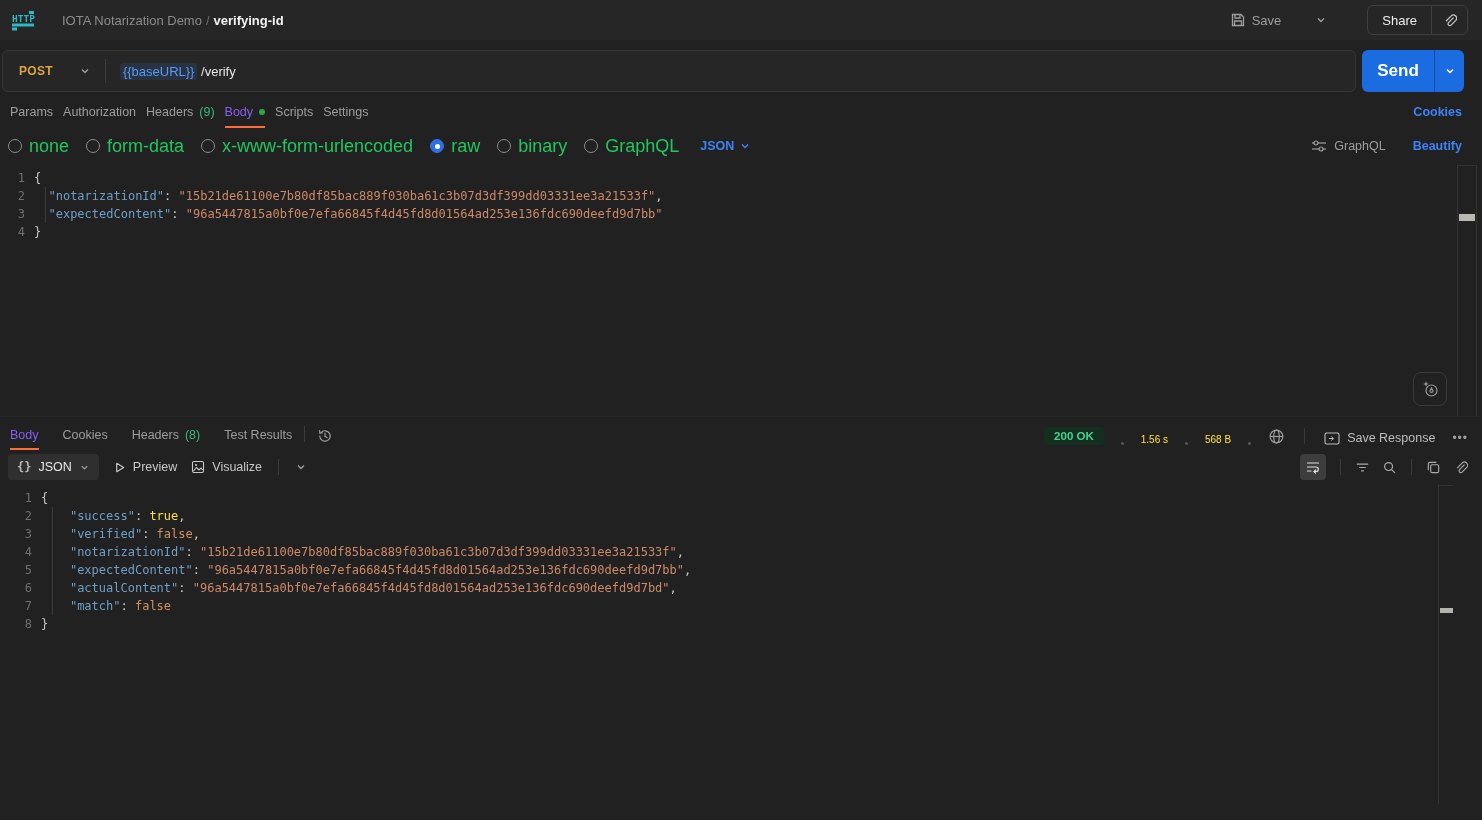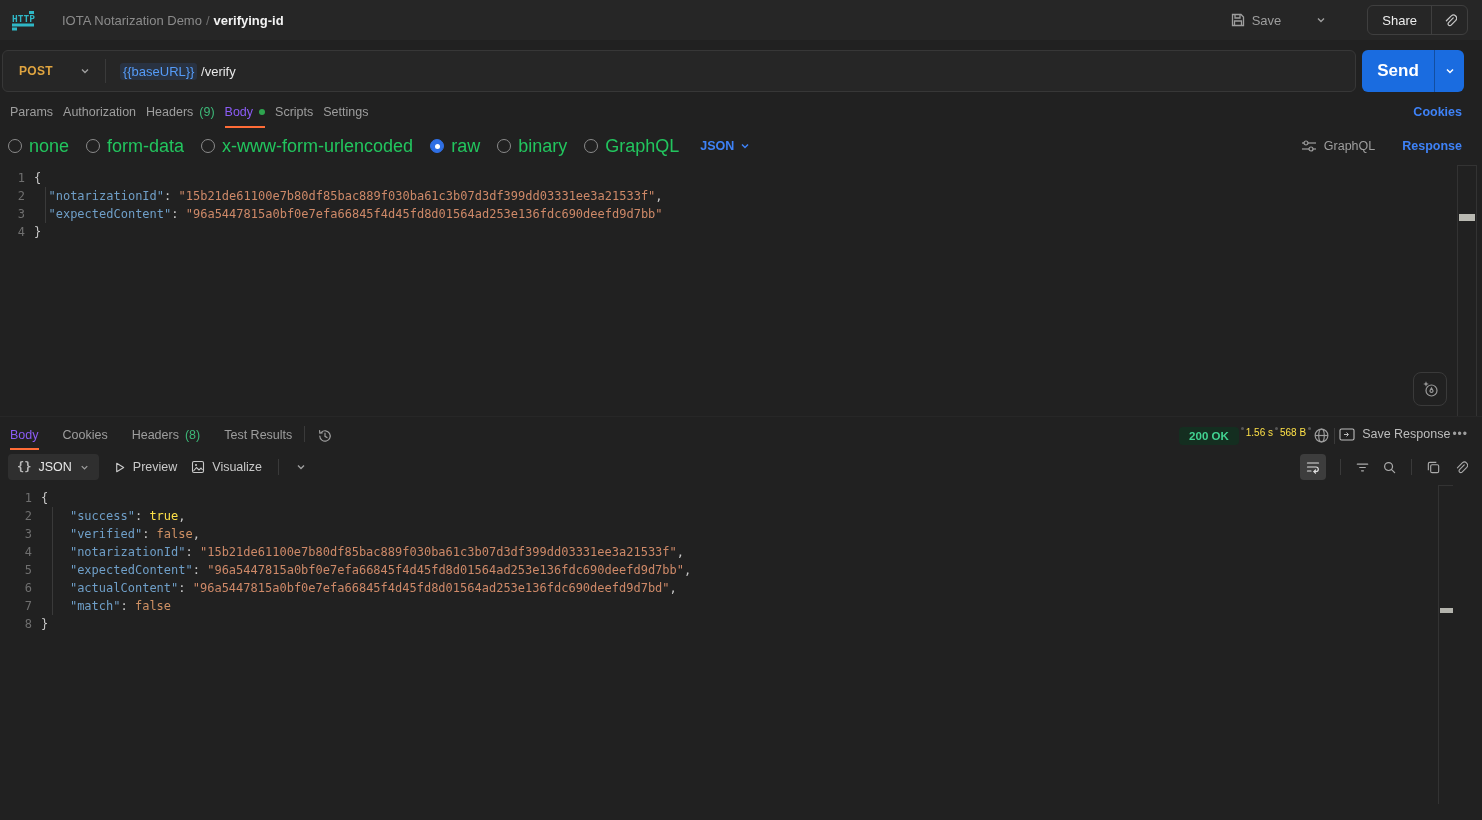--- a/index.html
+++ b/index.html
@@ -76,21 +76,21 @@
 
   .postbot-btn { position:absolute; right:35px; bottom:10px; width:34px; height:34px; border:1px solid #3a3a3a; border-radius:8px; display:flex; align-items:center; justify-content:center; color:#9a9a9a; cursor:pointer; }
 
   
   .res-header { height:34px; display:flex; align-items:flex-end; padding:0 14px 0 10px; border-top:1px solid #272727; }
   .res-header .tab { padding-bottom:8px; }
   .res-header .tab.active { padding-bottom:6px; }
   .res-tabs { display:flex; align-items:flex-end; gap:24px; }
   .vdiv { width:1px; height:16px; background:#3a3a3a; margin:0 2px; align-self:center; }
   .history-btn { color:#9e9e9e; padding-bottom:6px; cursor:pointer; }
-  .res-meta { display:flex; align-items:flex-start; gap:2px; padding-bottom:5px; }
+  .res-meta { display:flex; align-items:flex-end; gap:17px; padding-bottom:5px; }
   .status-pill { background:#142e20; color:#42d392; font-size:11.5px; font-weight:700; padding:3px 10px; border-radius:4px; }
   .meta-dot { width:3px; height:3px; border-radius:50%; background:#575757; }
   .meta-txt { color:#fde047; font-size:10px; }
   .icon-btn { color:#ababab; display:flex; align-items:center; justify-content:center; cursor:pointer; }
   .save-resp { display:flex; align-items:center; gap:7px; color:#bdbdbd; font-size:12.5px; cursor:pointer; }
   .more-dots { color:#9e9e9e; font-size:12px; letter-spacing:1px; cursor:pointer; }
 
   .res-toolbar { height:34px; display:flex; align-items:center; padding:0 14px 0 8px; gap:14px; }
   .json-btn { background:#2f2f2f; border-radius:4px; height:26px; display:flex; align-items:center; gap:7px; padding:0 9px; cursor:pointer; }
   .json-braces { color:#b8b8b8; font-size:12px; font-weight:700; font-family:"DejaVu Sans Mono", monospace; }
@@ -229,21 +229,21 @@
   <div class="spacer"></div>
   <div class="schema-btn">
     <svg width="16" height="14" viewBox="0 0 16 14" fill="none" stroke="#9e9e9e" stroke-width="1.2">
       <line x1="1" y1="4" x2="15" y2="4"></line>
         <circle cx="5" cy="4" r="2" fill="#262626"></circle>
       <line x1="1" y1="10" x2="15" y2="10"></line>
         <circle cx="10" cy="10" r="2" fill="#262626"></circle>
     </svg>
     <span>GraphQL</span>
   </div>
-  <div class="link-blue">Response</div>
+  <div class="link-blue">Beautify</div>
 </div>
 
 <div class="editor req-editor">
   <div>
       <div class="code-line"><span class="ln">1</span><span class="code"><span class="tk-p">{</span></span></div>
       <div class="code-line"><span class="ln">2</span><span class="code"><span class="tk-w">  </span><span class="tk-k">"notarizationId"</span><span class="tk-p">: </span><span class="tk-s">"15b21de61100e7b80df85bac889f030ba61c3b07d3df399dd03331ee3a21533f"</span><span class="tk-p">,</span></span></div>
       <div class="code-line"><span class="ln">3</span><span class="code"><span class="tk-w">  </span><span class="tk-k">"expectedContent"</span><span class="tk-p">: </span><span class="tk-s">"96a5447815a0bf0e7efa66845f4d45fd8d01564ad253e136fdc690deefd9d7bb"</span></span></div>
       <div class="code-line"><span class="ln">4</span><span class="code"><span class="tk-p">}</span></span></div>
     </div>
   <div class="indent-guide guide-req"></div>

